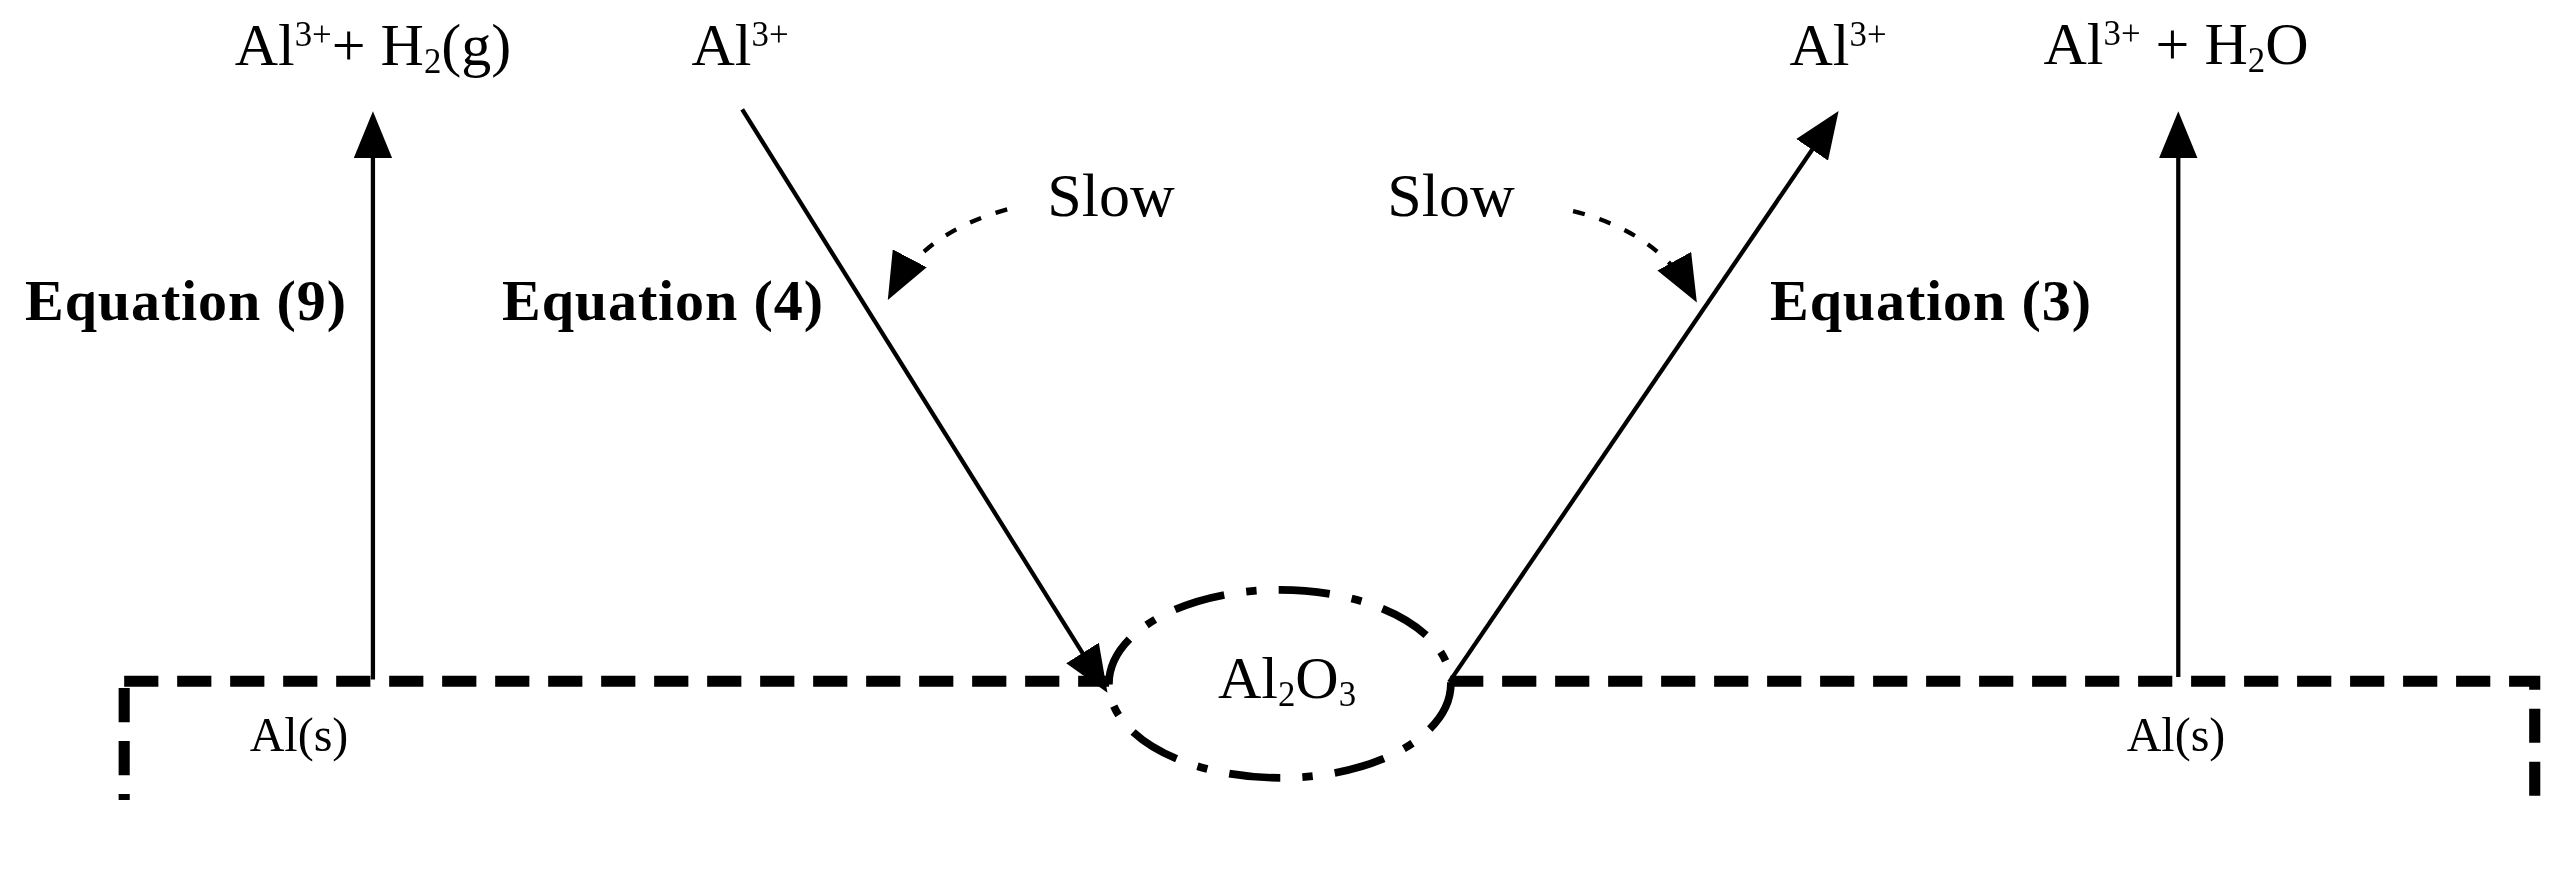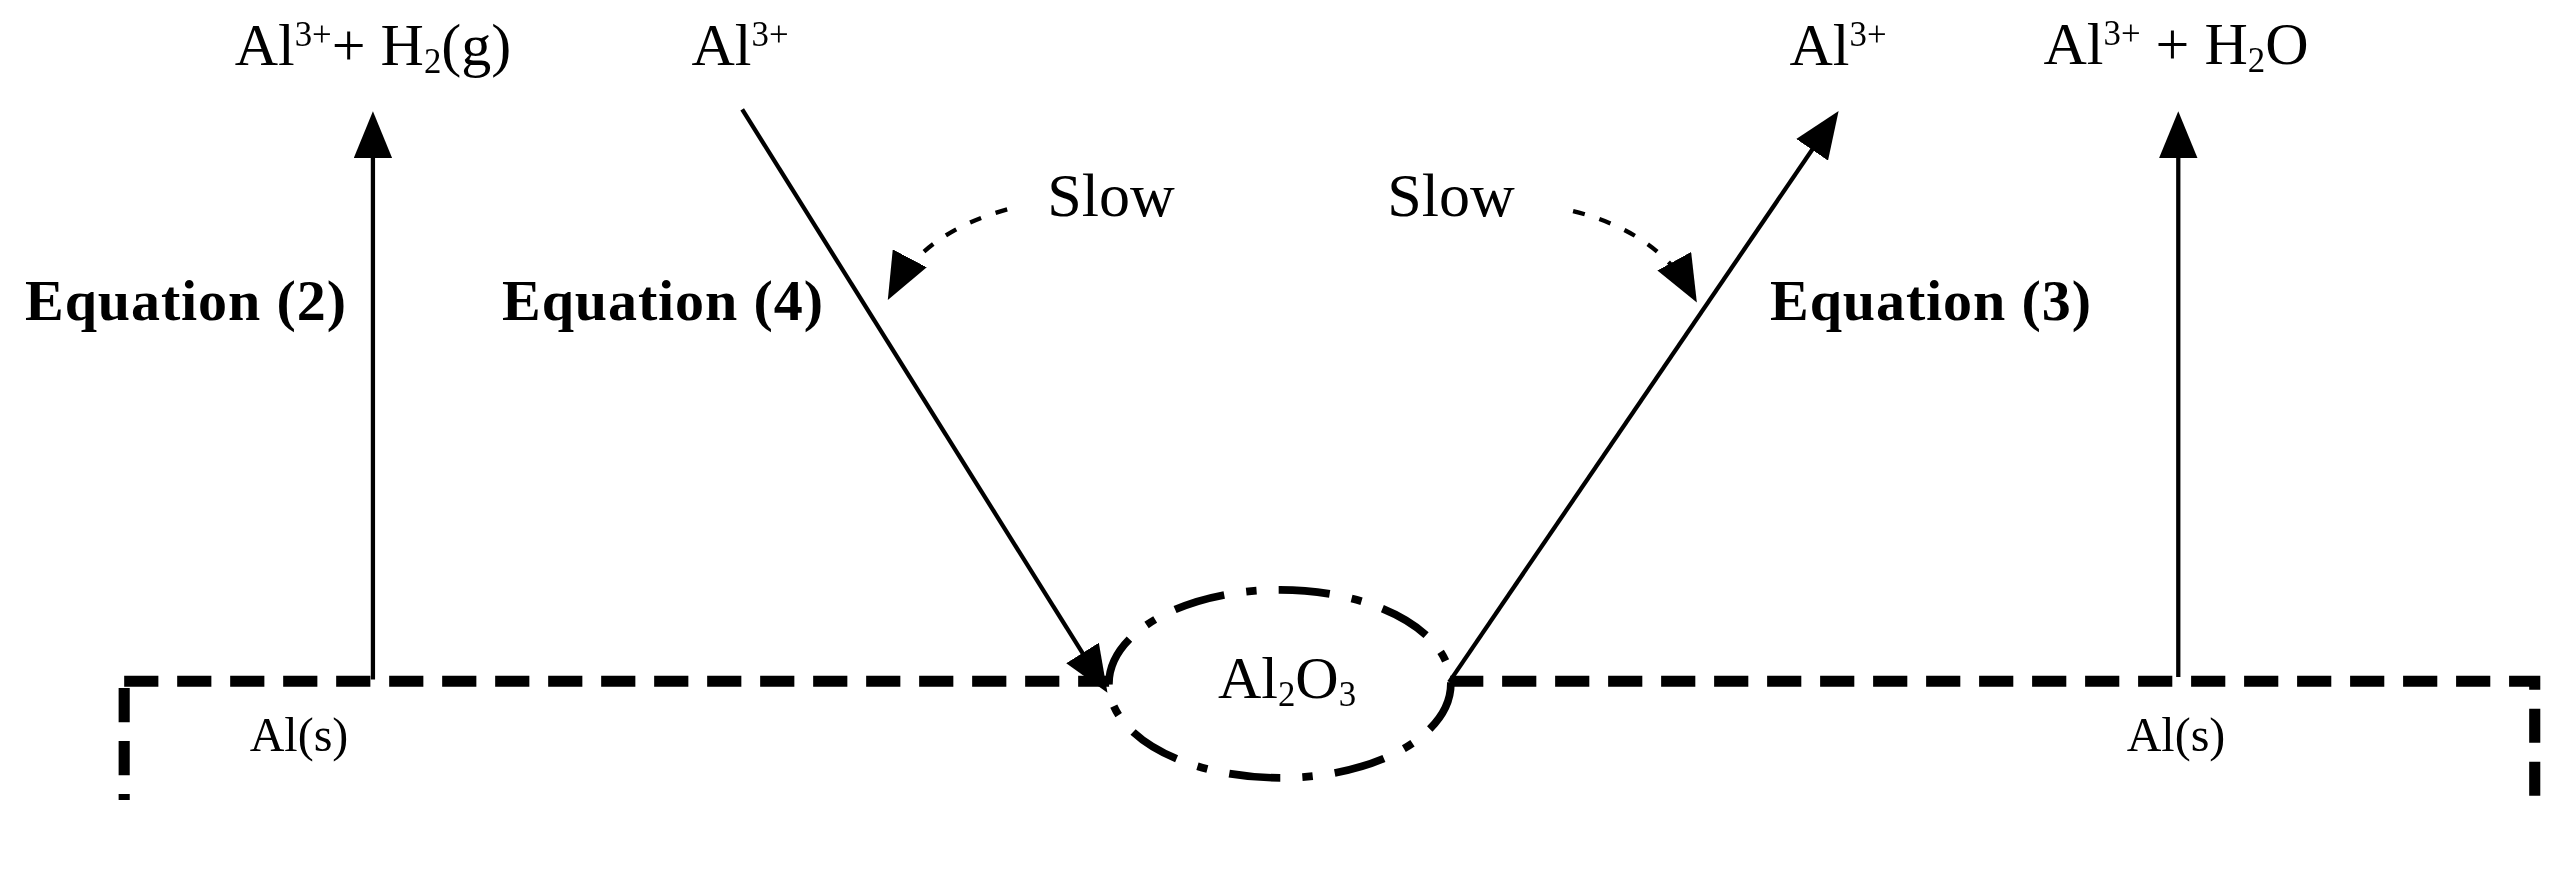--- a/index.html
+++ b/index.html
@@ -70,21 +70,21 @@
   </div>
 
   <div class="lbl formula" style="left:2176px;top:14px">
     <span>Al</span><span class="sup">3+</span><span> + H</span><span class="sub">2</span><span>O</span>
   </div>
 
   <div class="lbl rate" style="left:1111px;top:164px">Slow</div>
 
   <div class="lbl rate" style="left:1451px;top:164px">Slow</div>
 
-  <div class="lbl eq" style="left:186px;top:272px">Equation (2)</div>
+  <div class="lbl eq" style="left:186px;top:272px">Equation (9)</div>
 
   <div class="lbl eq" style="left:663px;top:272px">Equation (4)</div>
 
   <div class="lbl eq" style="left:1931px;top:272px">Equation (3)</div>
 
 
   <div class="lbl oxide" style="left:1287px;top:648px">
     <span>Al</span><span class="sub">2</span><span>O</span><span class="sub">3</span>
   </div>
 

